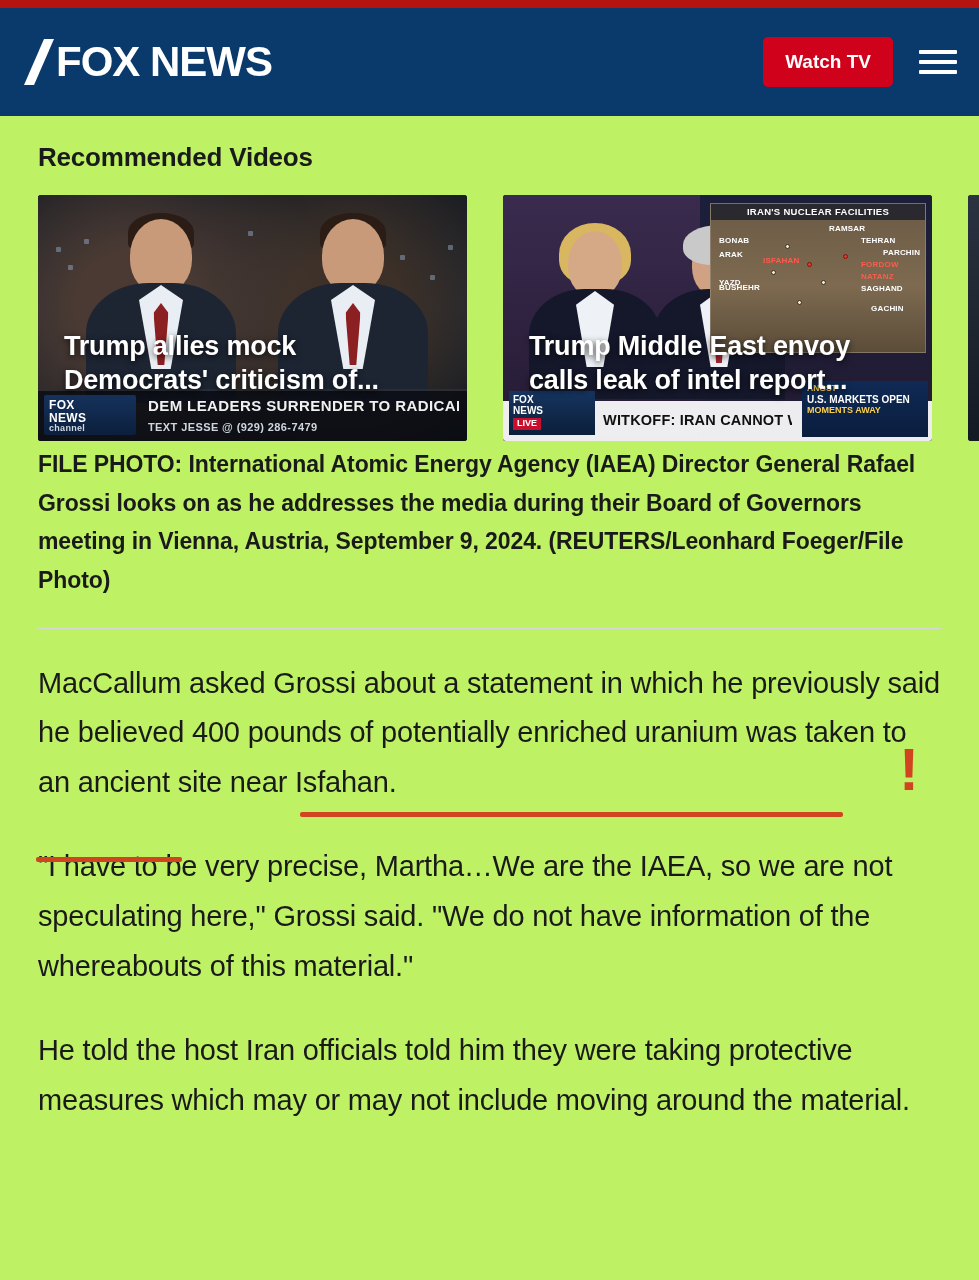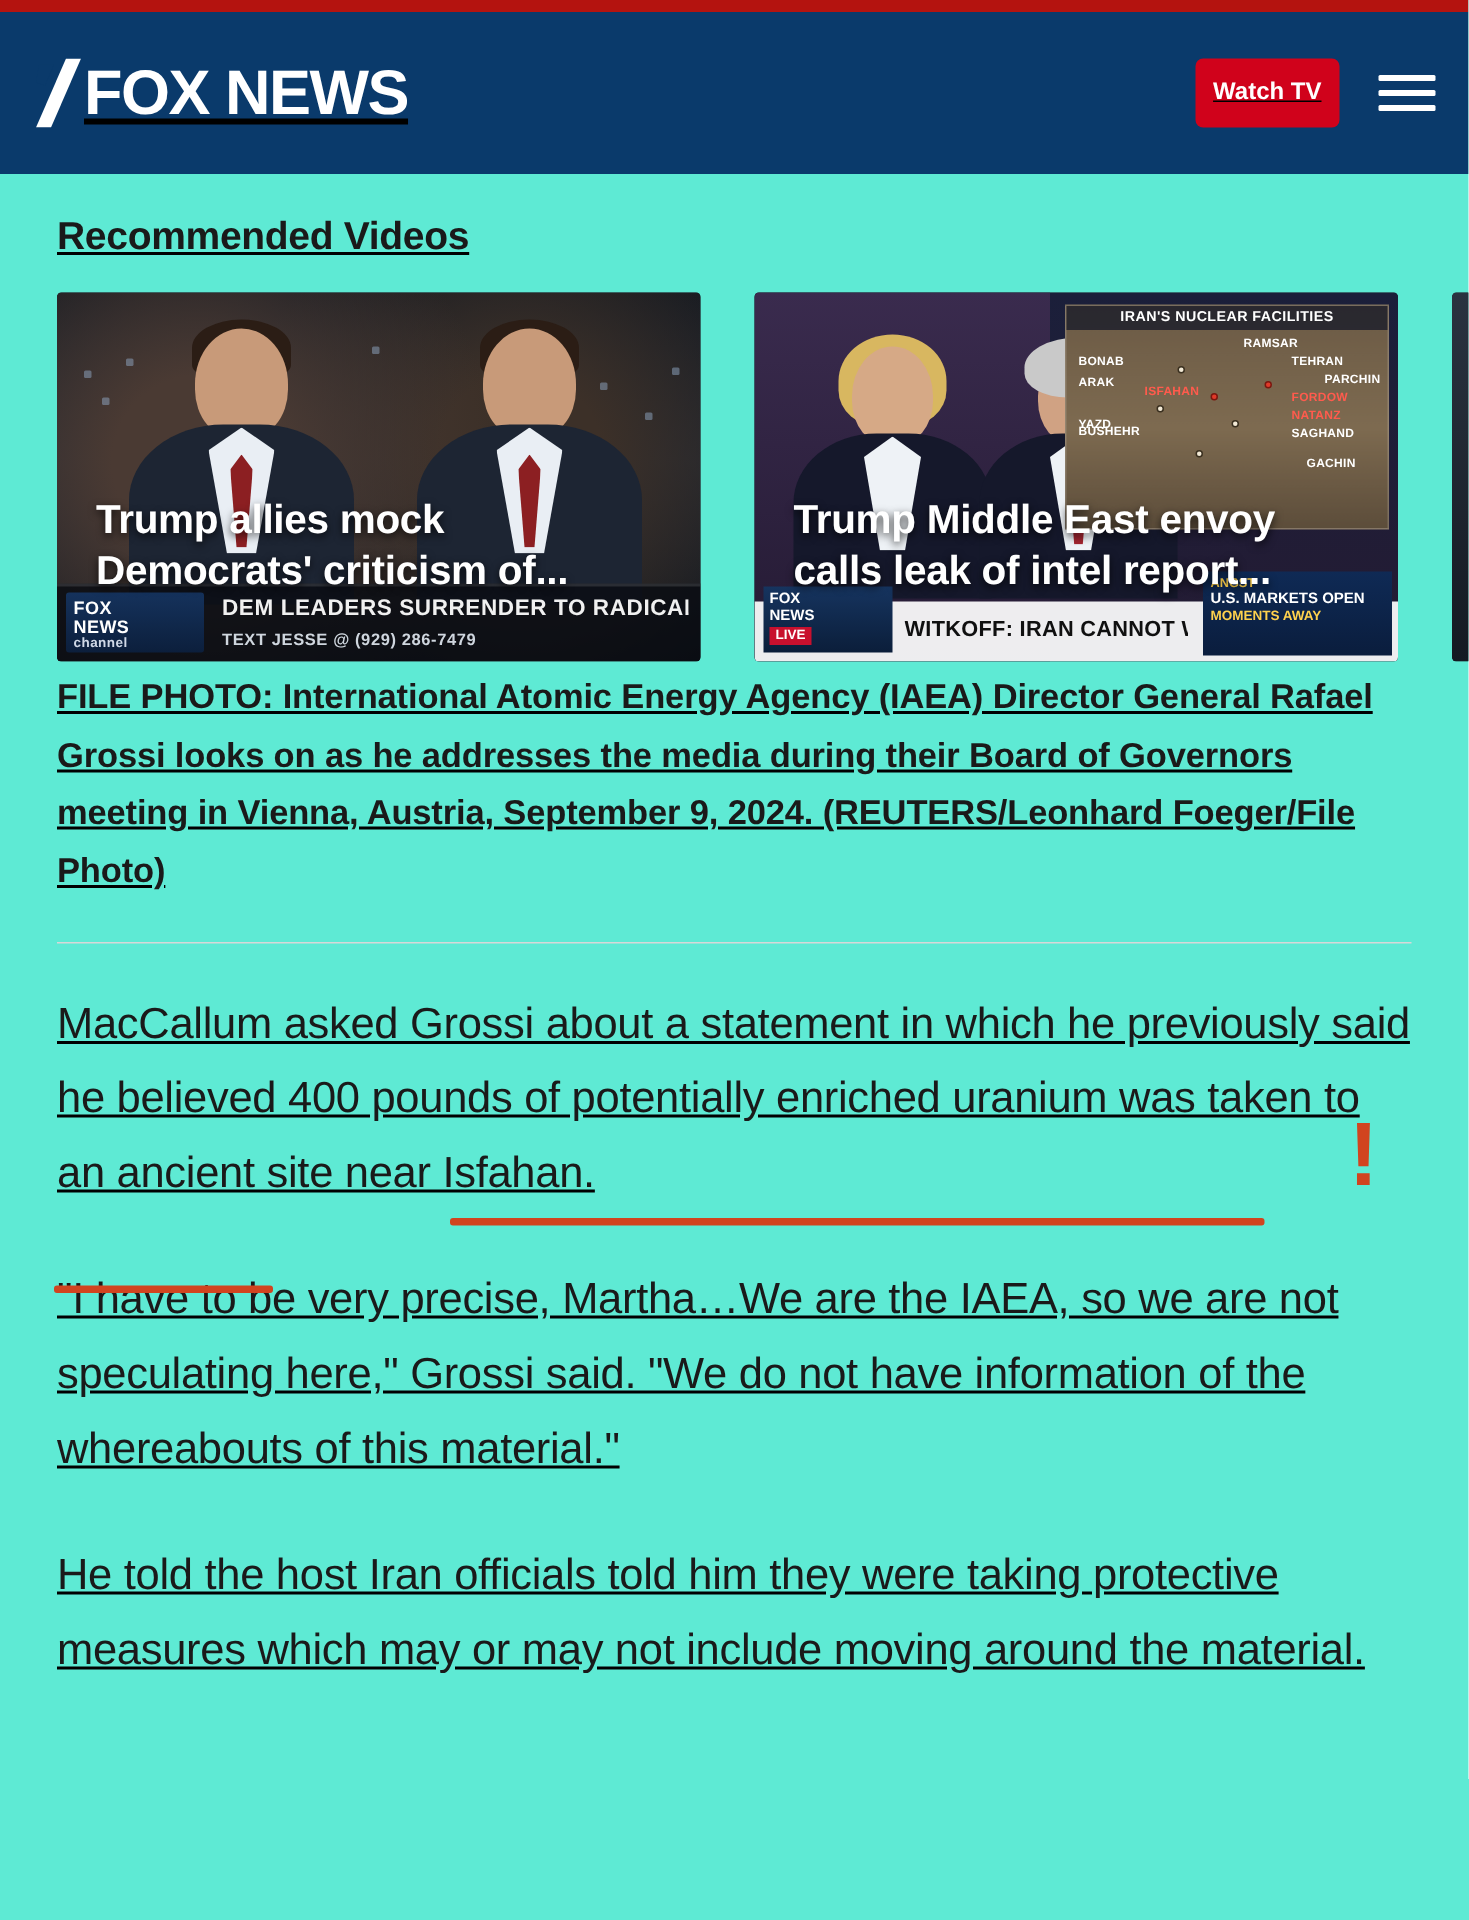--- a/index.html
+++ b/index.html
@@ -3,21 +3,21 @@
 <meta charset="utf-8">
 <style>
   * { box-sizing: border-box; margin: 0; padding: 0; }
   html, body {
     width: 979px;
     height: 1280px;
     background: #ffffff;
     font-family: "Liberation Sans", sans-serif;
     overflow: hidden;
   }
-  .page { position: relative; width: 979px; height: 1280px; background:#5eead4;text-decoration:underline; }
+  .page { position: relative; width: 979px; height: 1280px; background:#bef264; }
 
   
   .top-red-bar {
     height: 8px;
     background: #b4130f;
     width: 100%;
   }
 
   
   .header {
@@ -40,25 +40,25 @@
     font-size: 42px;
     font-weight: 800;
     letter-spacing: -1px;
     font-family: "Liberation Sans", sans-serif;
     line-height: 1;
   }
   .header-right { display: flex; align-items: center; gap: 26px; }
   .watch-tv {
     background: #d0021b;
     color: #fff;
-    font-size: 16px;
+    font-size: 19px;
     font-weight: 700;
     border: none;
     border-radius: 5px;
-    padding: 14px 12px;
+    padding: 14px 22px;
     cursor: pointer;
     font-family: "Liberation Sans", sans-serif;
   }
   .hamburger {
     width: 38px;
     height: 28px;
     display: flex;
     flex-direction: column;
     justify-content: space-between;
     cursor: pointer;

